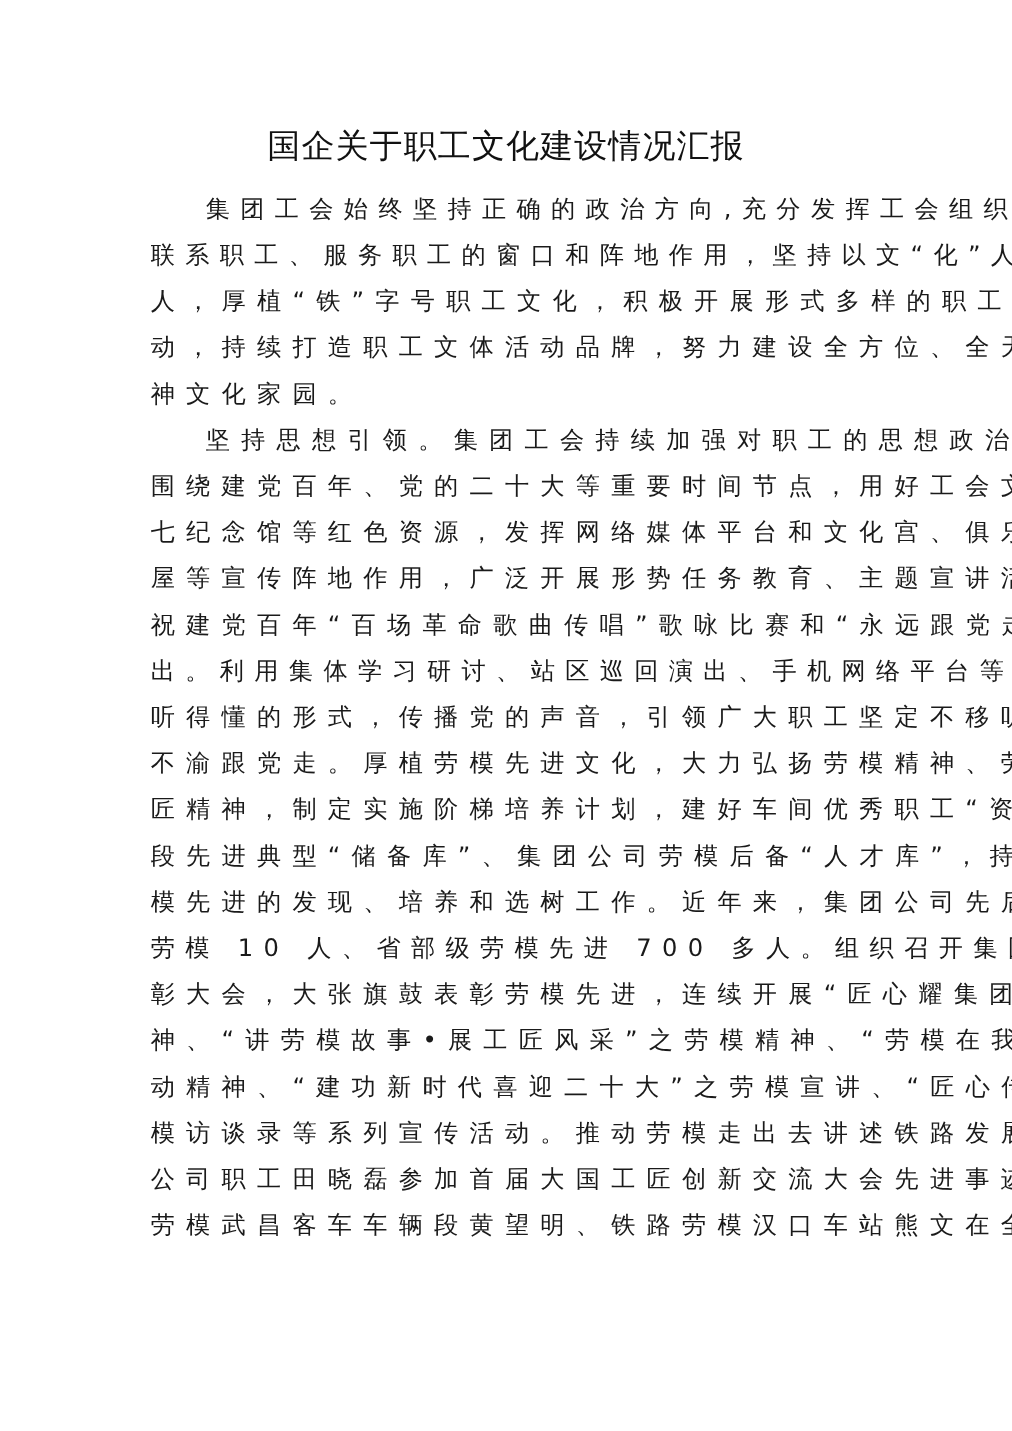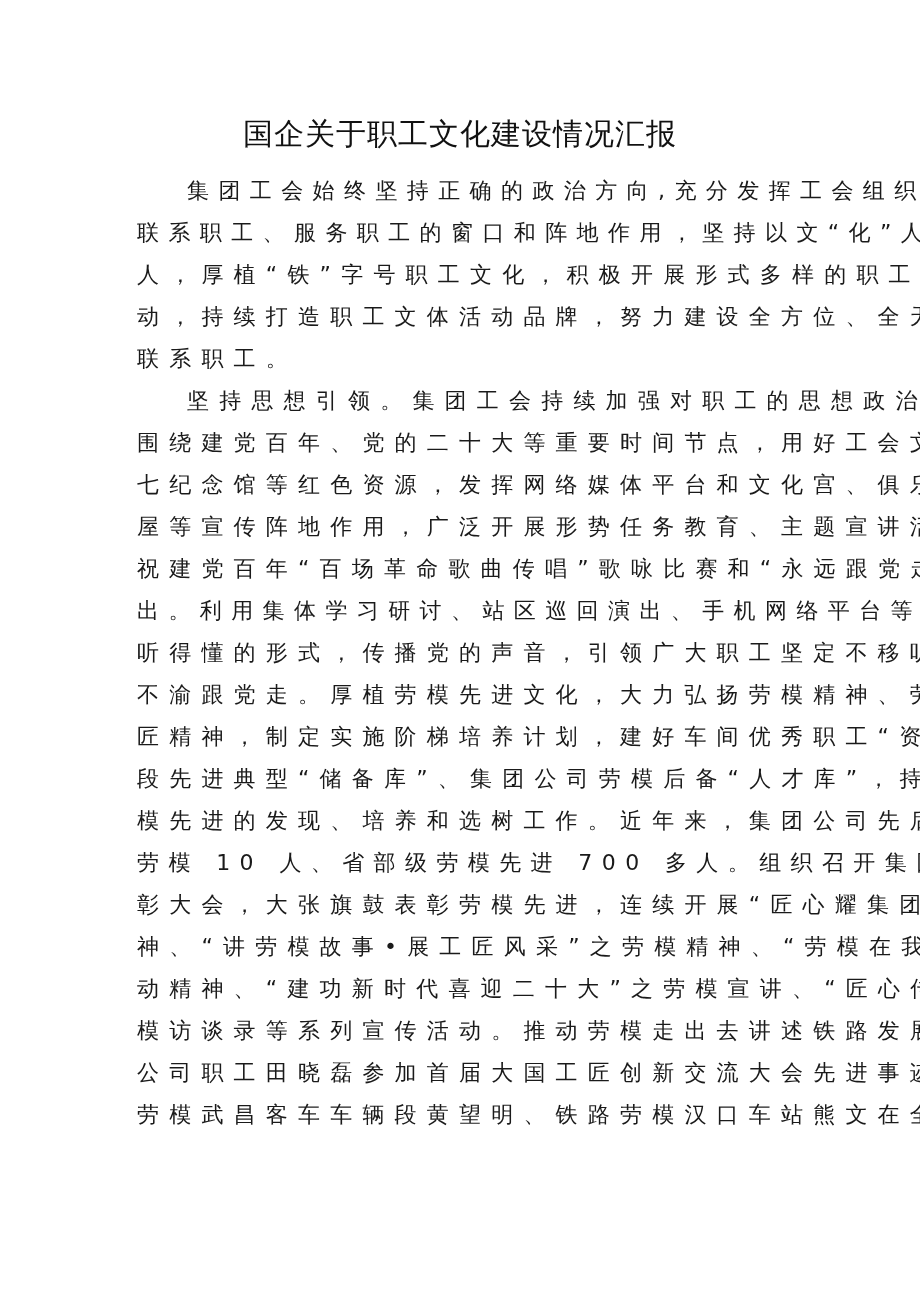--- a/index.html
+++ b/index.html
@@ -63,21 +63,21 @@
 
 <div class="page">
   <h1 class="title">国企关于职工文化建设情况汇报</h1>
 
   <div class="body">
     <div class="paragraph">
       <span class="line indent tight">集团工会始终坚持正确的政治方向,充分发挥工会组织贴近职工、</span>
       <span class="line tight">联系职工、服务职工的窗口和阵地作用，坚持以文“化”人、以体“育”</span>
       <span class="line">人，厚植“铁”字号职工文化，积极开展形式多样的职工文化体育活</span>
       <span class="line">动，持续打造职工文体活动品牌，努力建设全方位、全天候的职工精</span>
-      <span class="line">联系职工。</span>
+      <span class="line">神文化家园。</span>
     </div>
     <div class="paragraph">
       <span class="line indent">坚持思想引领。集团工会持续加强对职工的思想政治引领，紧紧</span>
       <span class="line">围绕建党百年、党的二十大等重要时间节点，用好工会文化阵地和二</span>
       <span class="line">七纪念馆等红色资源，发挥网络媒体平台和文化宫、俱乐部、职工书</span>
       <span class="line">屋等宣传阵地作用，广泛开展形势任务教育、主题宣讲活动，举办庆</span>
       <span class="line">祝建党百年“百场革命歌曲传唱”歌咏比赛和“永远跟党走”汇报演</span>
       <span class="line tight">出。利用集体学习研讨、站区巡回演出、手机网络平台等职工看得见、</span>
       <span class="line">听得懂的形式，传播党的声音，引领广大职工坚定不移听党话、矢志</span>
       <span class="line">不渝跟党走。厚植劳模先进文化，大力弘扬劳模精神、劳动精神、工</span>

